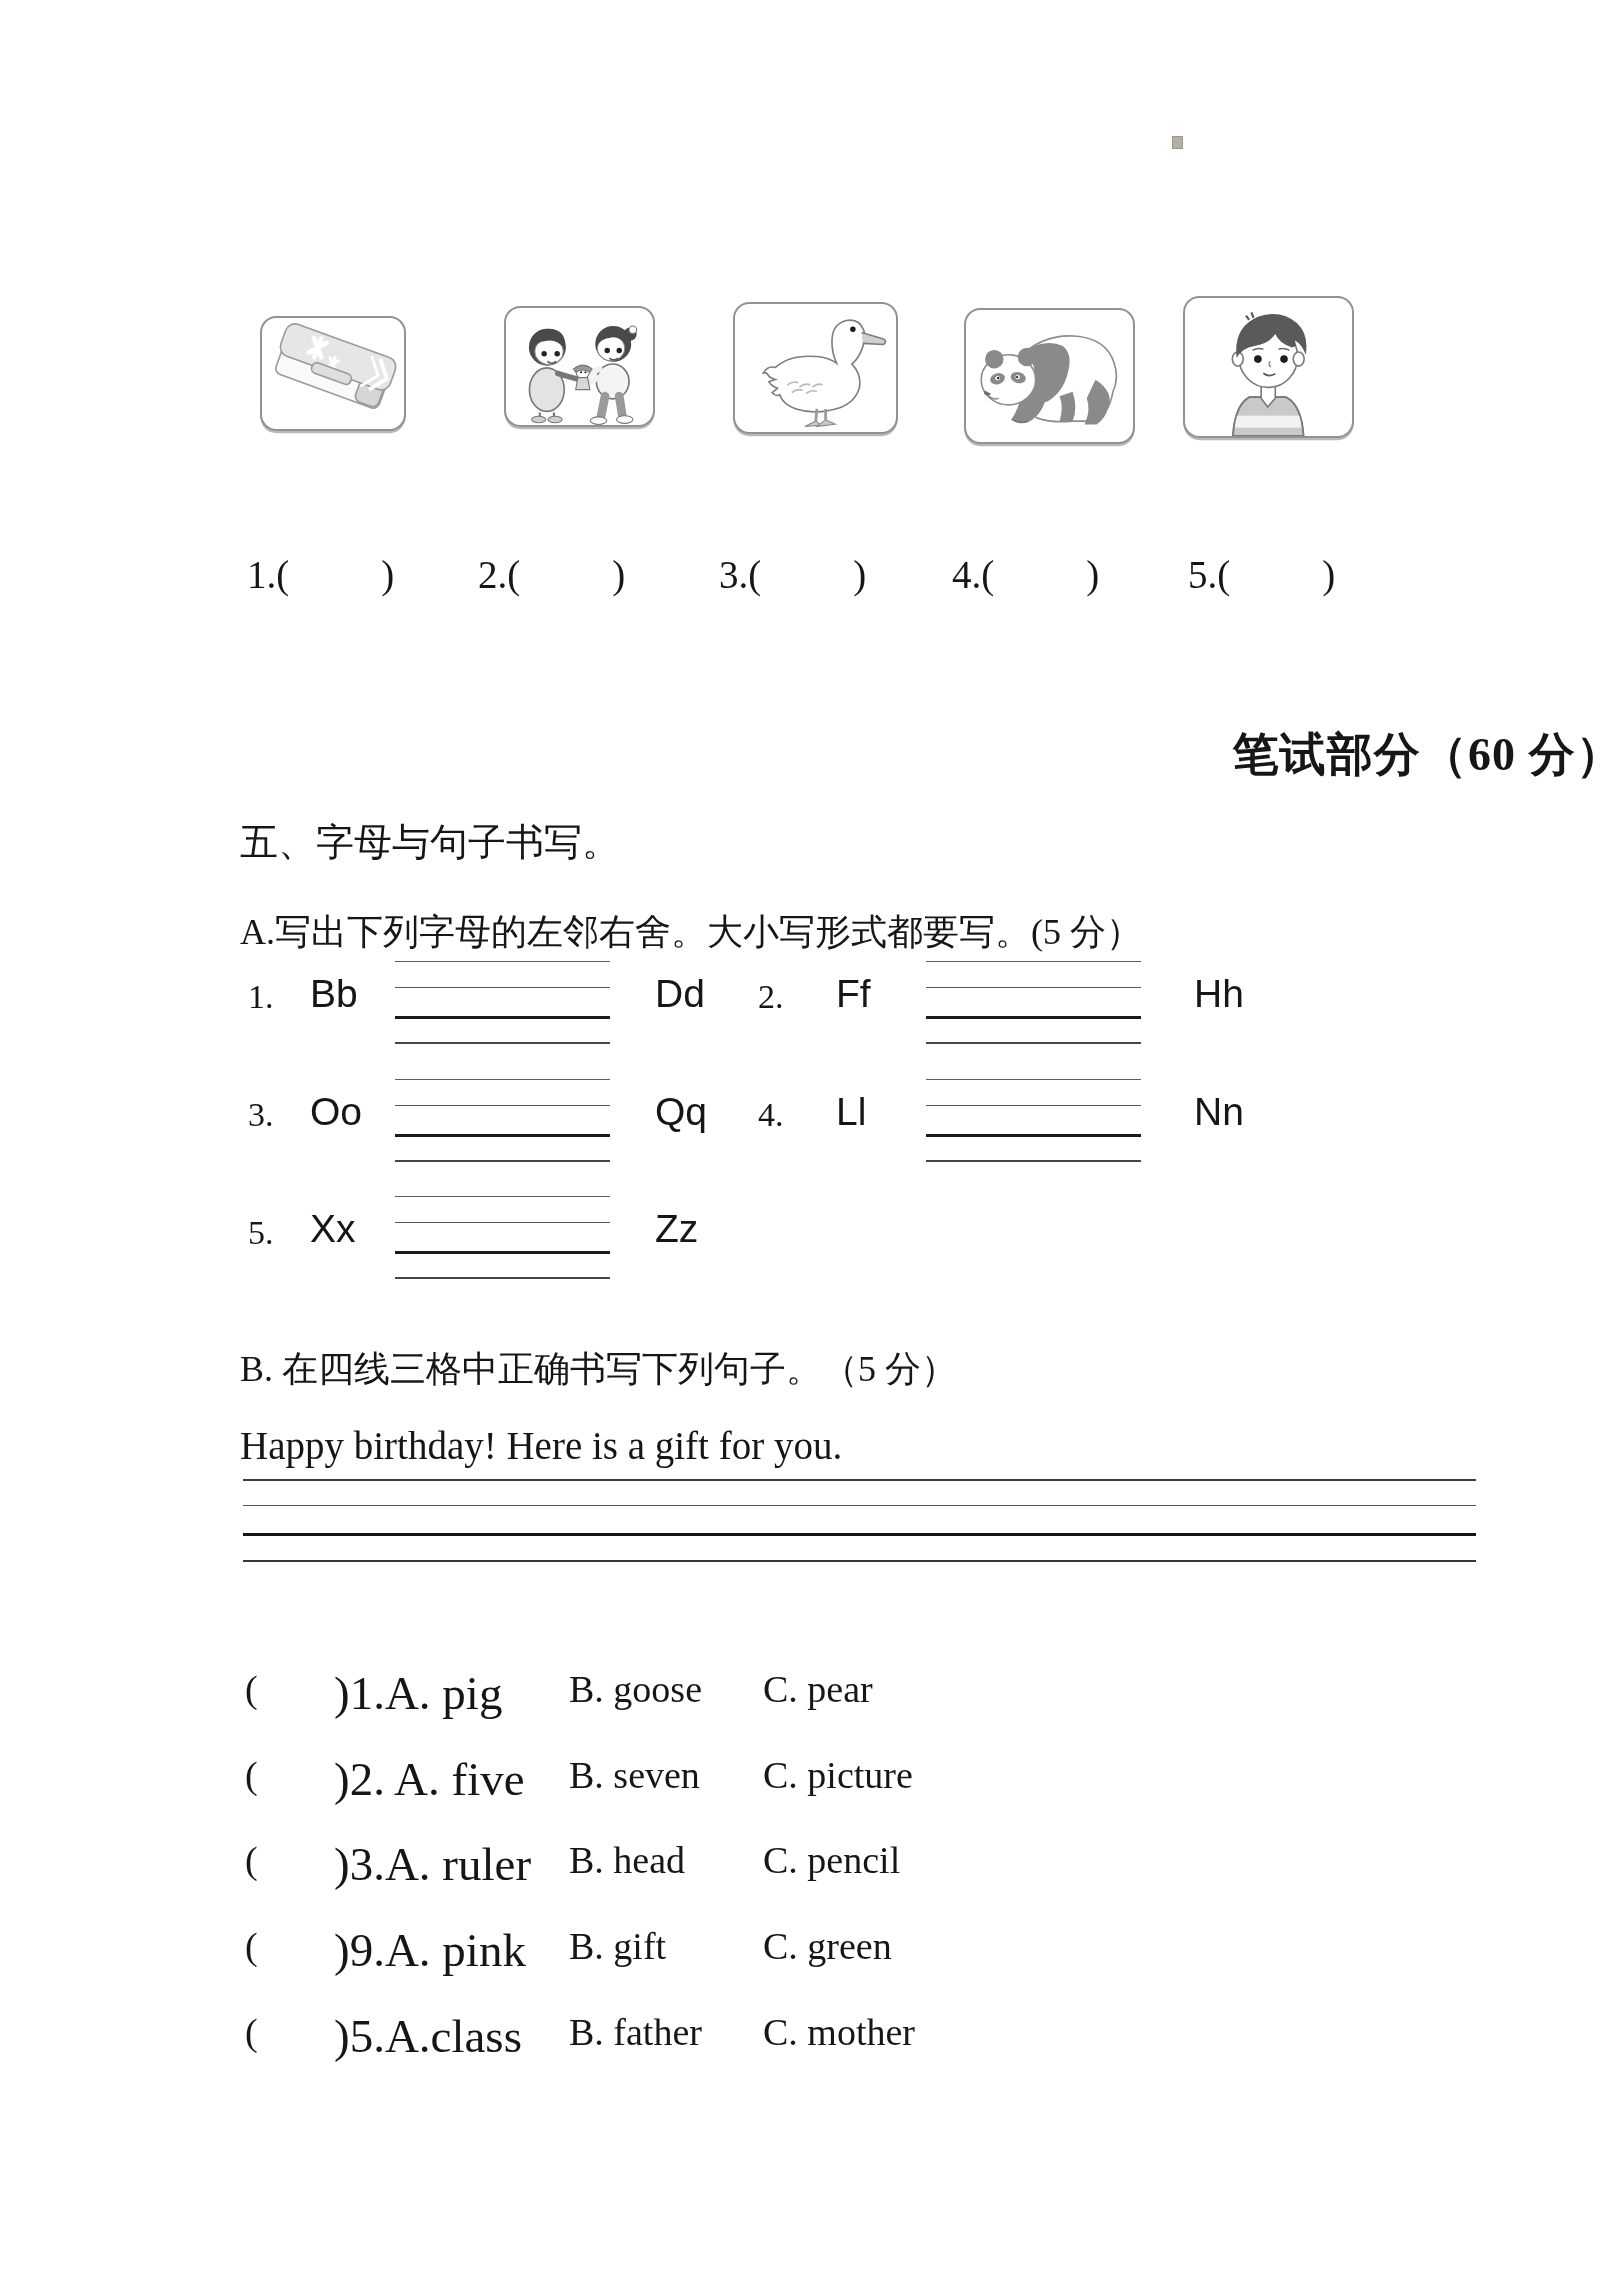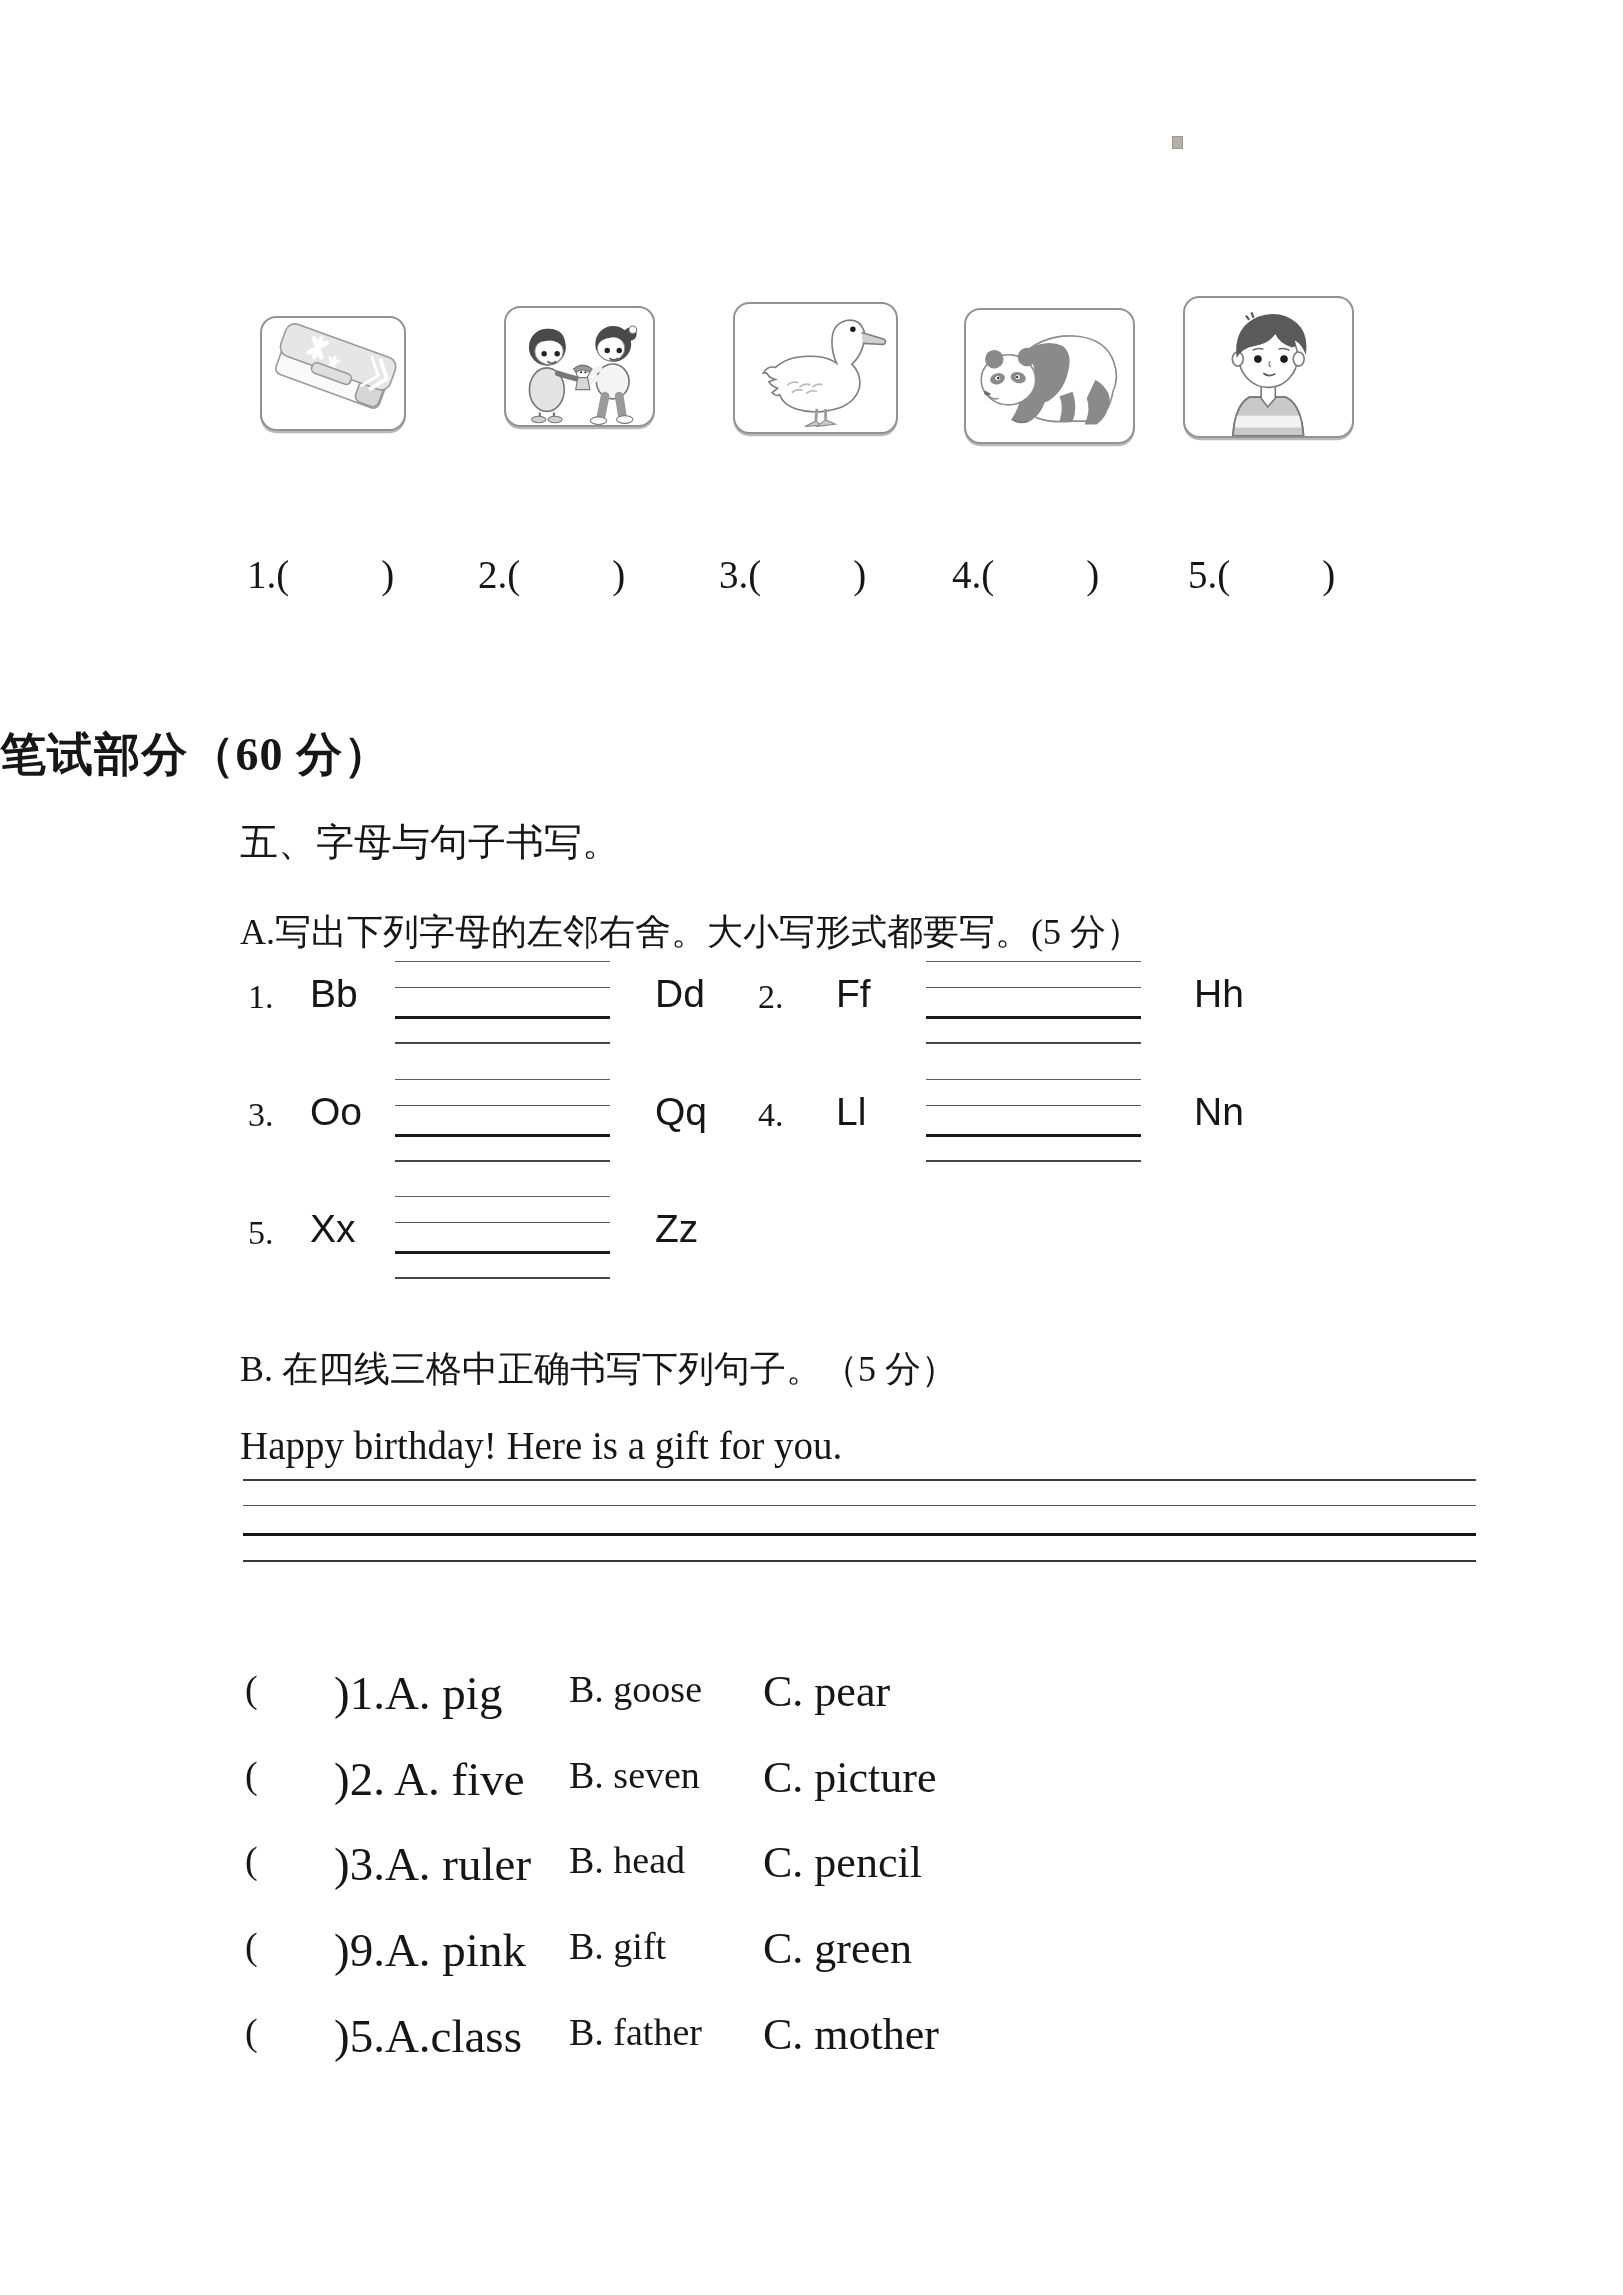--- a/index.html
+++ b/index.html
@@ -20,21 +20,21 @@
 
   
   .picbox{position:absolute;border:2.2px solid #929292;border-radius:16.4px;
           background:#fff;box-shadow:0 2.7px 0 -0.5px #b9b9b9;}
   .picbox svg{position:absolute;left:0;top:0;width:100%;height:100%;}
 
   
   .ansitem{position:absolute;top:552px;display:flex;font-size:39px;}
   .agap{display:inline-block;width:92px;}
 
-  .title{position:absolute;left:0;right:0;top:724px;text-align:left;
+  .title{position:absolute;left:0;right:0;top:724px;text-align:right;
          font-size:46px;font-weight:bold;letter-spacing:1.1px;}
 
   .head{position:absolute;left:240px;font-size:37px;}
 
   .lnum{position:absolute;font-size:34px;}
   .lpair{position:absolute;font-size:39px;font-family:"Liberation Sans","DejaVu Sans",sans-serif;}
 
   .fourline{position:absolute;height:83px;}
   .fourline i{position:absolute;left:0;right:0;}
   .fourline i:nth-child(1){top:0;height:1.1px;background:#5e5e5e;}
@@ -45,21 +45,21 @@
   .writegrid{position:absolute;left:243px;top:1479px;width:1233px;height:83px;}
   .writegrid i{position:absolute;left:0;right:0;}
   .writegrid i:nth-child(1){top:0;height:1.6px;background:#3c3c3c;}
   .writegrid i:nth-child(2){top:26px;height:1.1px;background:#555;}
   .writegrid i:nth-child(3){top:54px;height:3.3px;background:#141414;}
   .writegrid i:nth-child(4){top:81px;height:1.6px;background:#383838;}
 
   .mcopen{position:absolute;left:245px;font-size:38px;}
   .mca{position:absolute;left:334px;font-size:47px;}
   .mcb{position:absolute;left:569px;font-size:38px;}
-  .mcc{position:absolute;left:763px;font-size:44px;text-align:center;}
+  .mcc{position:absolute;left:763px;font-size:38px;text-align:center;}
 </style>
 </head>
 <body>
 
 <div class="page">
 
   <div class="stray"></div>
 
   <div class="picbox" style="left:260px;top:316px;width:142px;height:111px">
     <svg viewBox="0 0 261 203">

